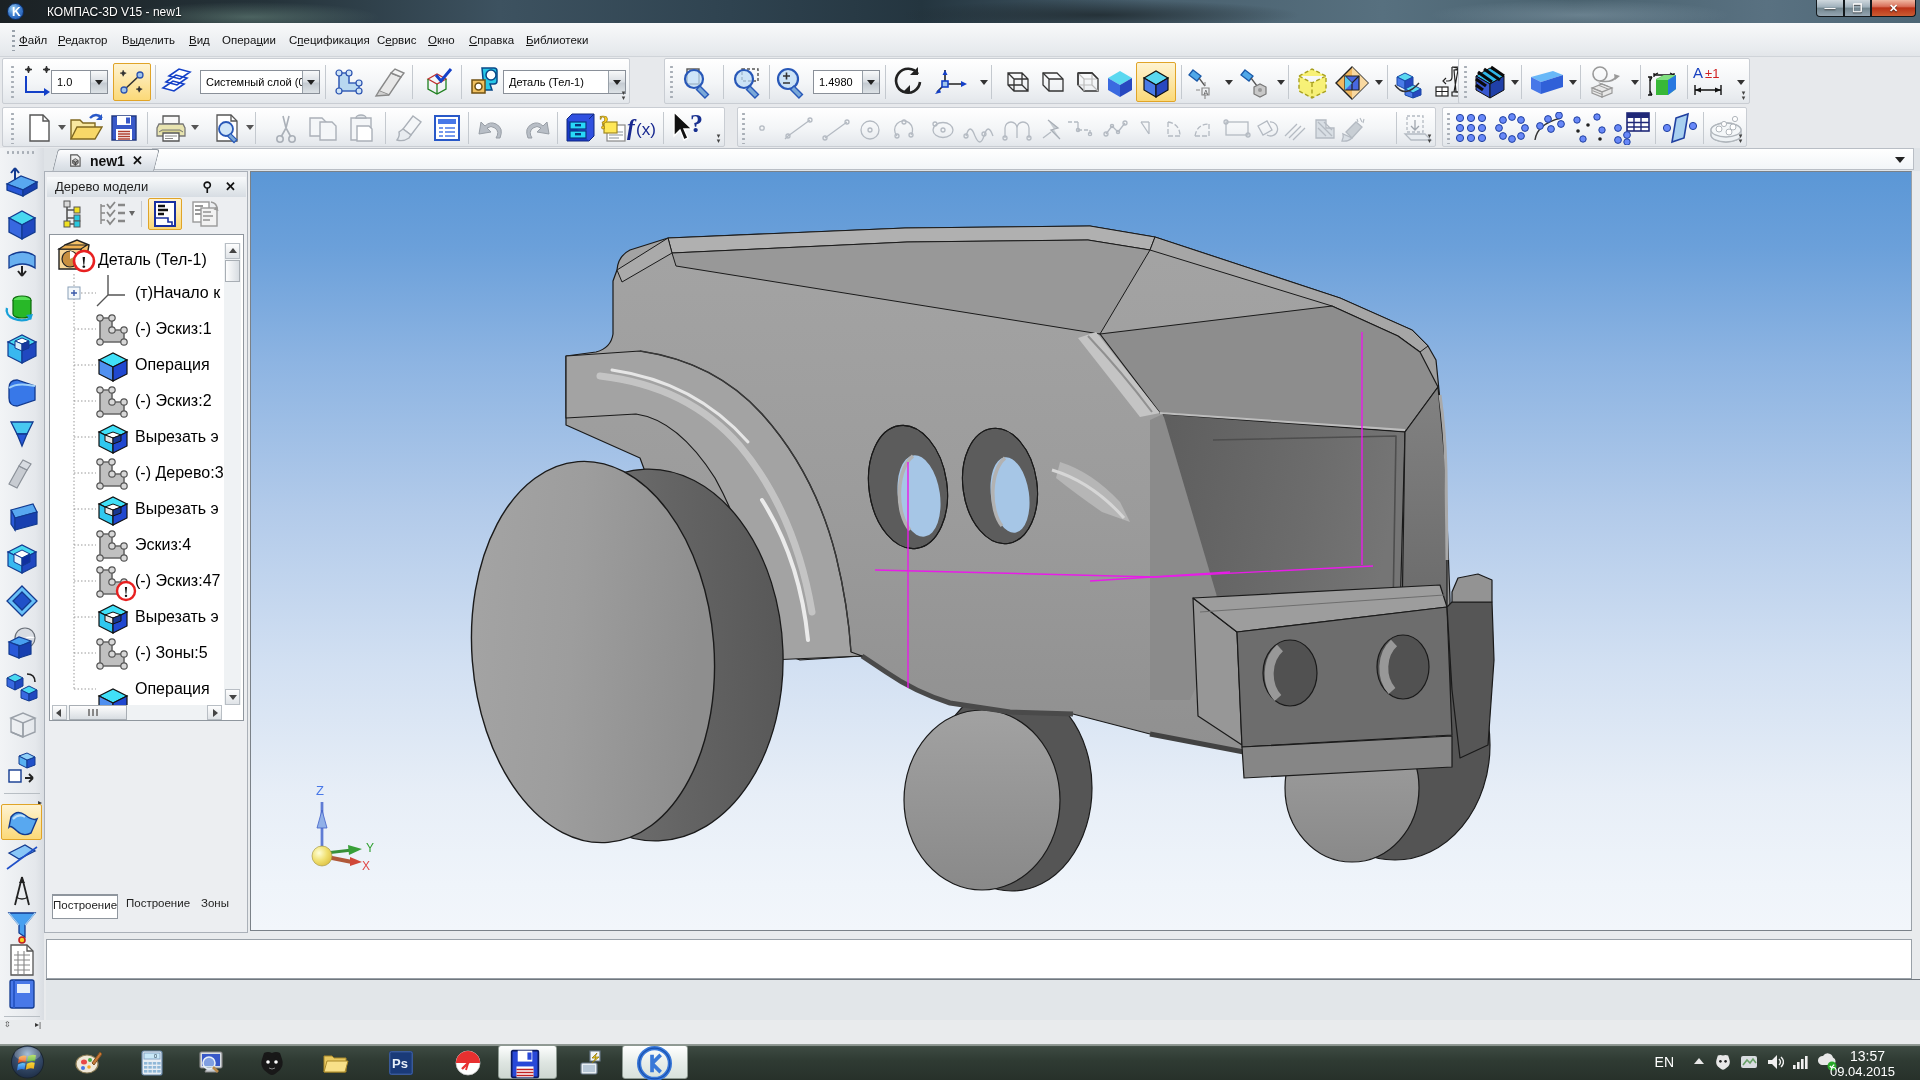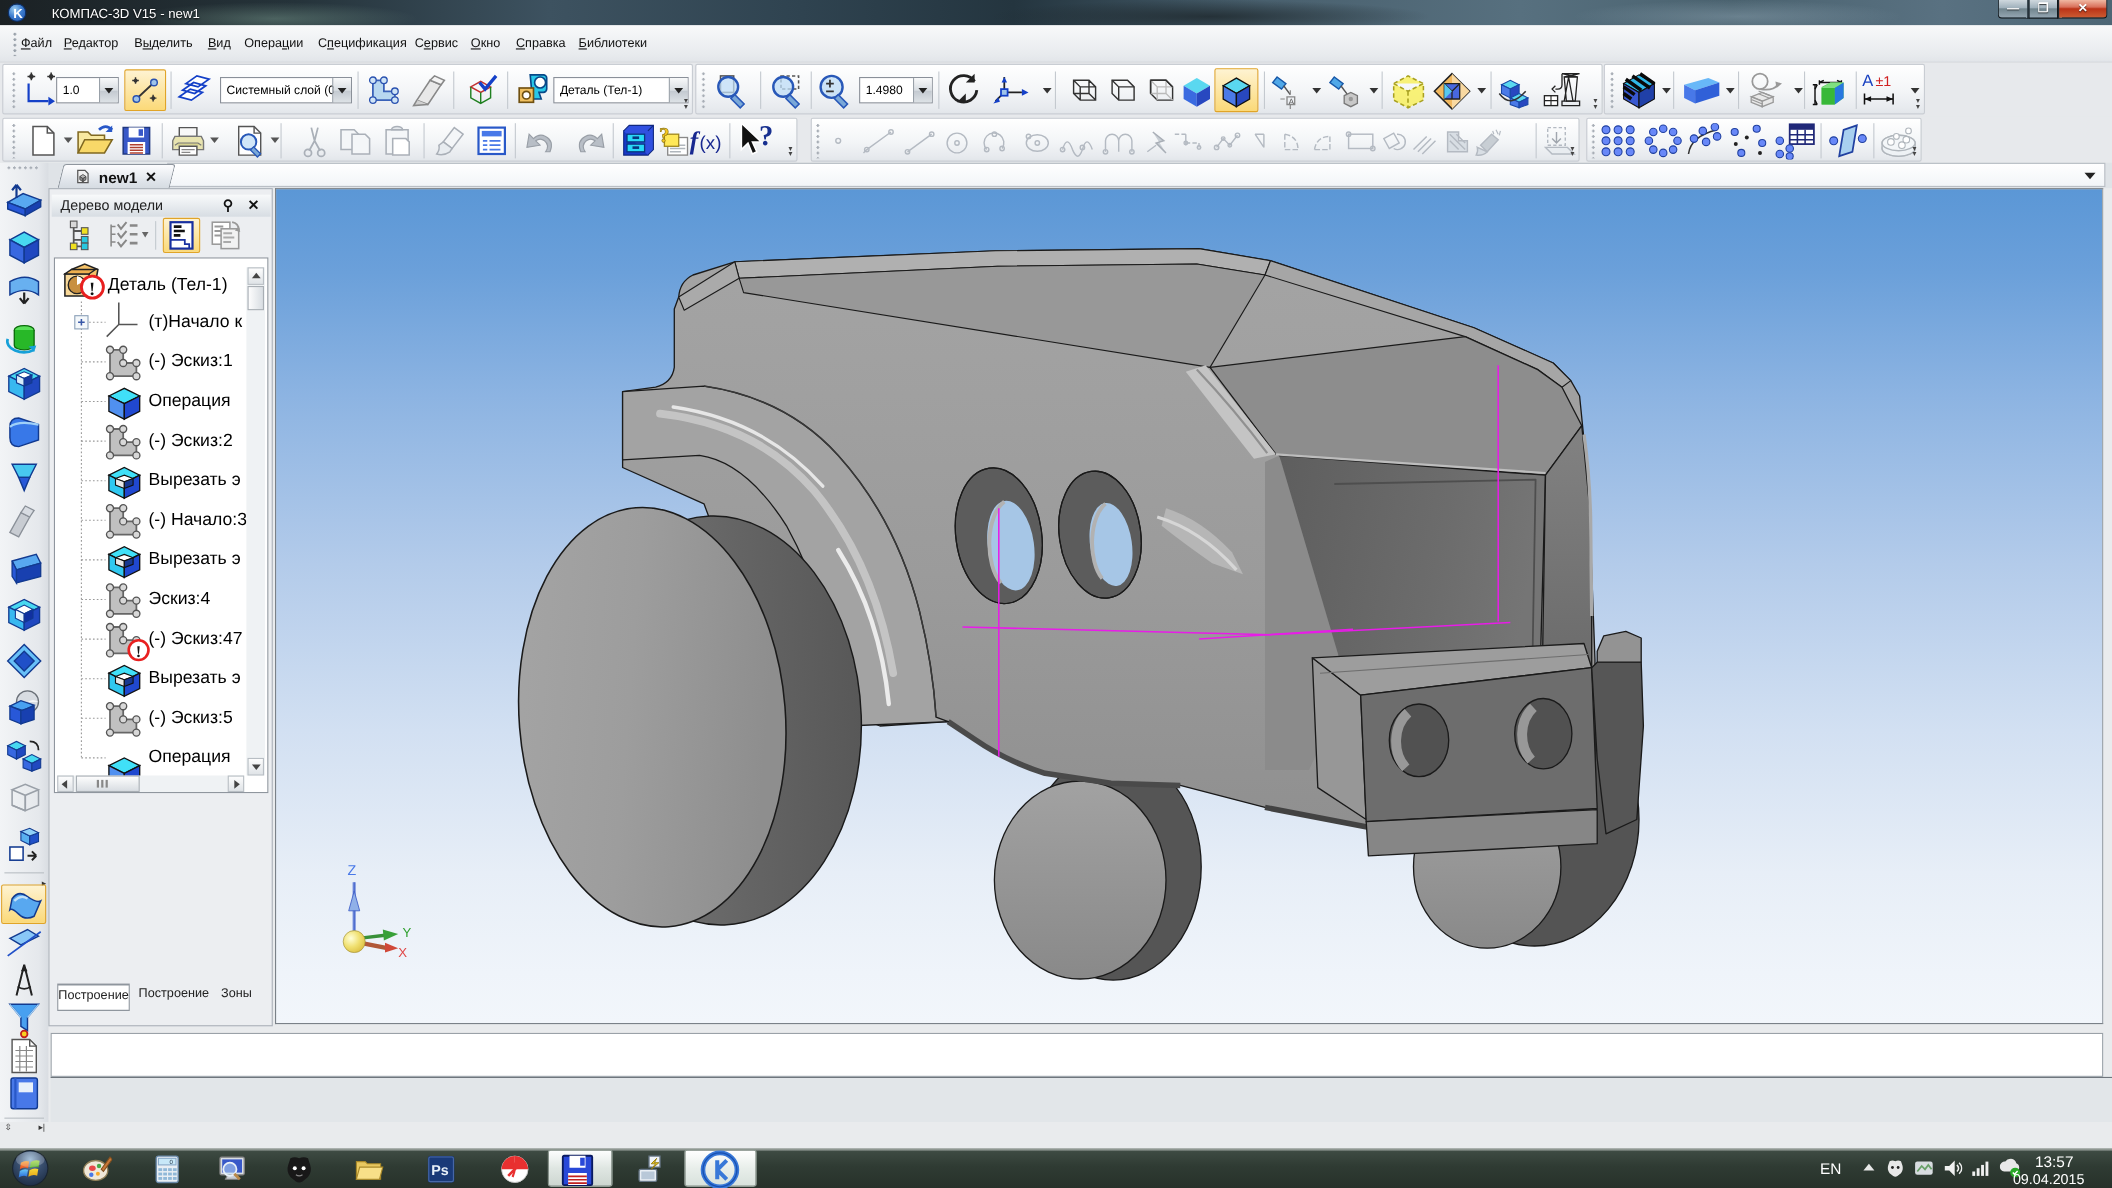--- a/index.html
+++ b/index.html
@@ -183,21 +183,21 @@
         <circle cx="23" cy="11" r="5" fill="#fff" stroke="#084888" stroke-width="1.5"></circle>
         <rect x="4" y="16" width="13" height="13" fill="#f0c060" stroke="#705010" stroke-width="1.5"></rect>
         <circle cx="10.5" cy="22.5" r="3.5" fill="#fff" stroke="#705010" stroke-width="1.5"></circle>
       </svg>
       <div class="combo" style="left:500px;top:11px;width:123px">
           <span class="txt">Деталь (Тел-1)</span>
           <span class="btn"></span>
         </div>
       <div class="chev">▾<br>▾</div>
     </div>
-    <div class="tpanel" style="left:632px;top:1px;width:825px;height:46px">
+    <div class="tpanel" style="left:664px;top:1px;width:825px;height:46px">
       <div class="grip2" style="left:5px;top:6px;height:34px"></div>
       <svg class="ticon" style="left:14px;top:6px" width="36" height="36" viewBox="0 0 36 36">
         <rect x="8" y="4" width="12" height="15" fill="#fff" stroke="#555" stroke-width="1.4"></rect>
         <circle cx="15" cy="14" r="9" fill="rgba(190,220,245,.75)" stroke="#2858b8" stroke-width="2.2"></circle>
         <rect x="21" y="21" transform="rotate(45 21 21)" width="12" height="5" fill="#7aa8d8" stroke="#2858b8" stroke-width="1.4"></rect>
       </svg>
       <div class="tsep" style="left:58px;top:6px;height:34px"></div>
       <svg class="ticon" style="left:64px;top:6px" width="36" height="36" viewBox="0 0 36 36">
         <rect x="13" y="4" width="16" height="12" fill="none" stroke="#555" stroke-width="1.4" stroke-dasharray="3 2"></rect>
         <circle cx="15" cy="14" r="9" fill="rgba(190,220,245,.75)" stroke="#2858b8" stroke-width="2.2"></circle>
@@ -939,26 +939,26 @@
         </g>
         <use href="#cutcube" y="72"></use>
         <use href="#cutcube" y="180"></use>
       </svg>
       <span class="trow" style="left:48px;top:16px">Деталь (Тел-1)</span>
       <span class="trow" style="left:85px;top:49px">(т)Начало к</span>
       <span class="trow" style="left:85px;top:85px">(-) Эскиз:1</span>
       <span class="trow" style="left:85px;top:121px">Операция</span>
       <span class="trow" style="left:85px;top:157px">(-) Эскиз:2</span>
       <span class="trow" style="left:85px;top:193px">Вырезать э</span>
-      <span class="trow" style="left:85px;top:229px">(-) Начало:3</span>
+      <span class="trow" style="left:85px;top:229px">(-) Дерево:3</span>
       <span class="trow" style="left:85px;top:265px">Вырезать э</span>
       <span class="trow" style="left:85px;top:301px">Эскиз:4</span>
       <span class="trow" style="left:85px;top:337px">(-) Эскиз:47</span>
       <span class="trow" style="left:85px;top:373px">Вырезать э</span>
-      <span class="trow" style="left:85px;top:409px">(-) Эскиз:5</span>
+      <span class="trow" style="left:85px;top:409px">(-) Зоны:5</span>
       <span class="trow" style="left:85px;top:445px">Операция</span>
       <div id="treevsb">
         <div style="position:absolute;left:1px;top:0;width:15px;height:16px;background:linear-gradient(#fdfdfd,#dfe3e7);border:1px solid #b8bec4"></div>
         <div style="position:absolute;left:5px;top:5px;width:0;height:0;border-left:4px solid transparent;border-right:4px solid transparent;border-bottom:5px solid #444"></div>
         <div style="position:absolute;left:1px;top:17px;width:15px;height:22px;background:linear-gradient(90deg,#fdfdfd,#d8dde2);border:1px solid #a8aeb4"></div>
         <div style="position:absolute;left:1px;bottom:0;width:15px;height:16px;background:linear-gradient(#fdfdfd,#dfe3e7);border:1px solid #b8bec4"></div>
         <div style="position:absolute;left:5px;bottom:5px;width:0;height:0;border-left:4px solid transparent;border-right:4px solid transparent;border-top:5px solid #444"></div>
       </div>
       <div id="treehsb">
         <div style="position:absolute;left:0px;top:0;width:15px;height:15px;background:linear-gradient(#fdfdfd,#dfe3e7);border:1px solid #b8bec4"></div>

